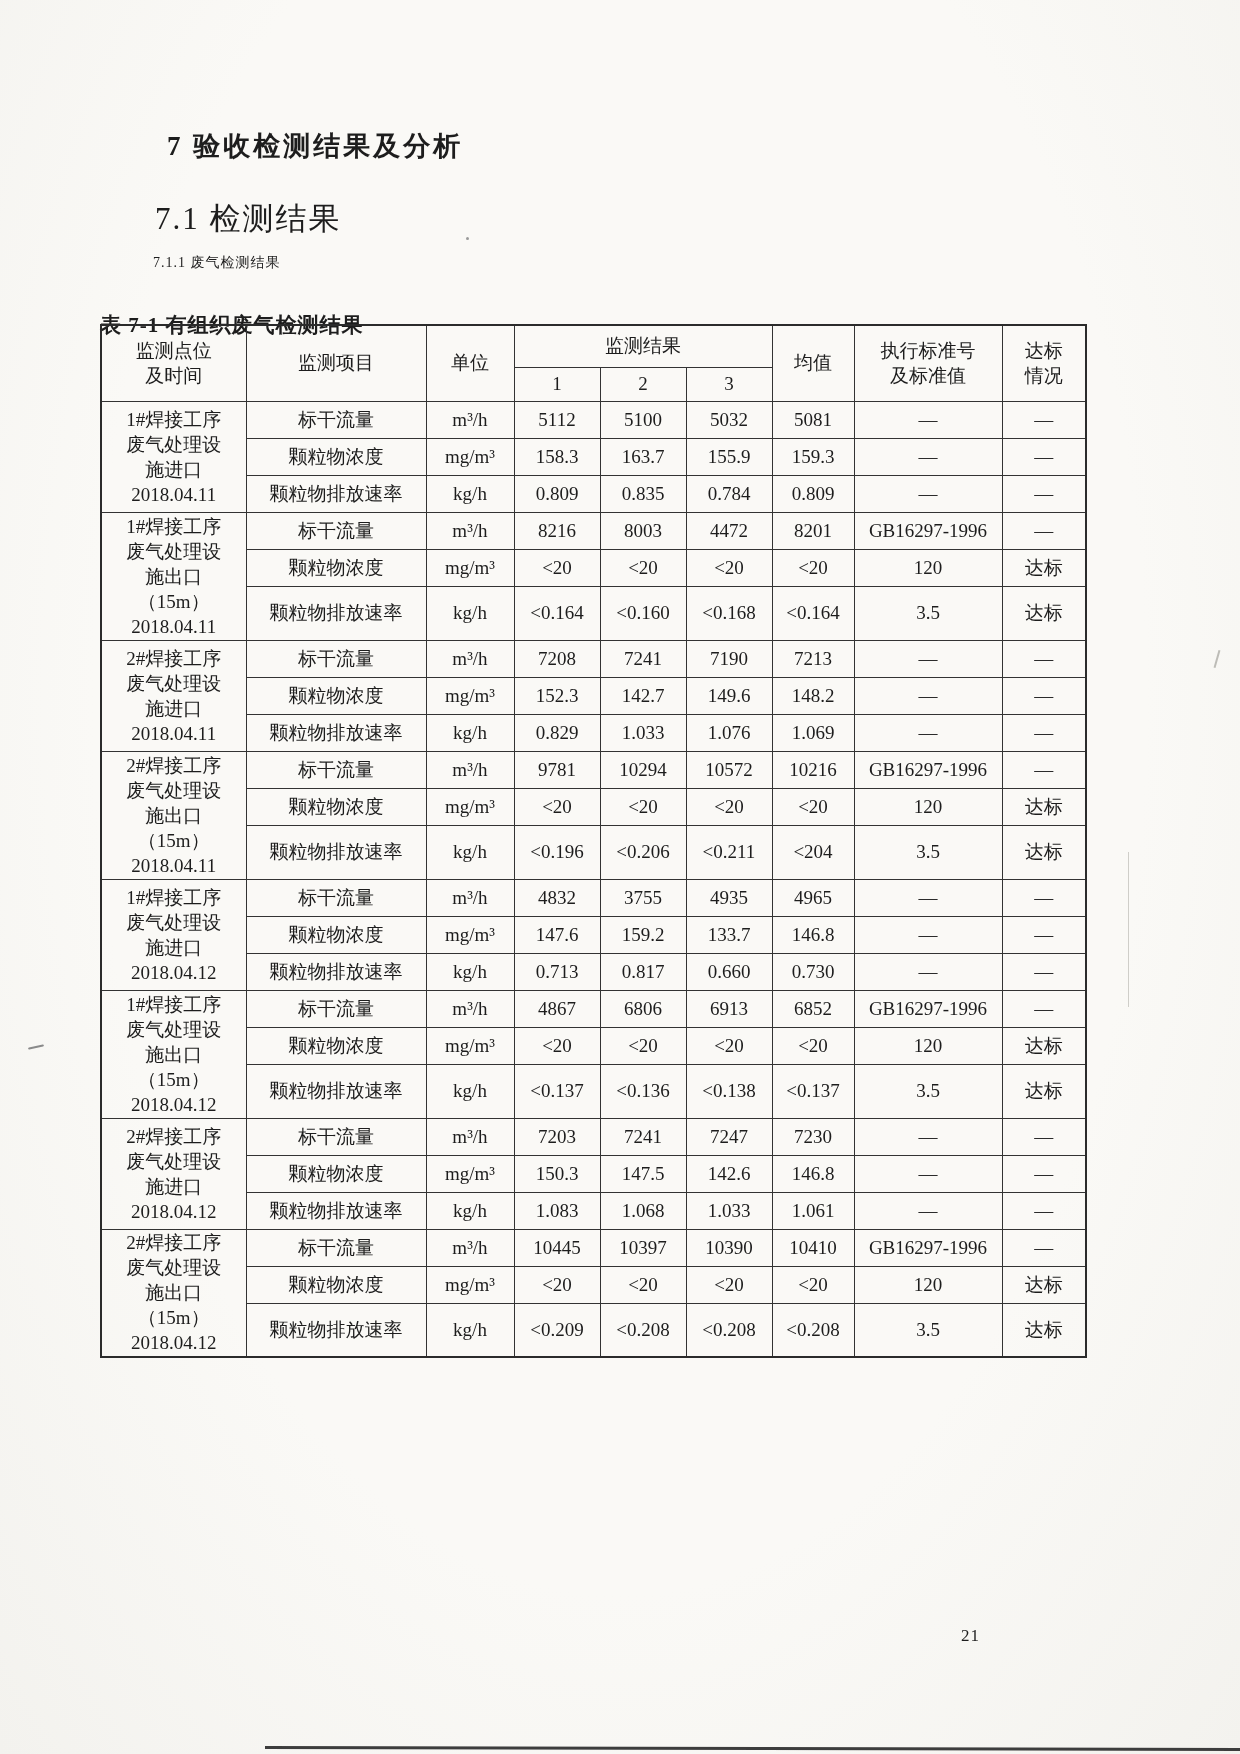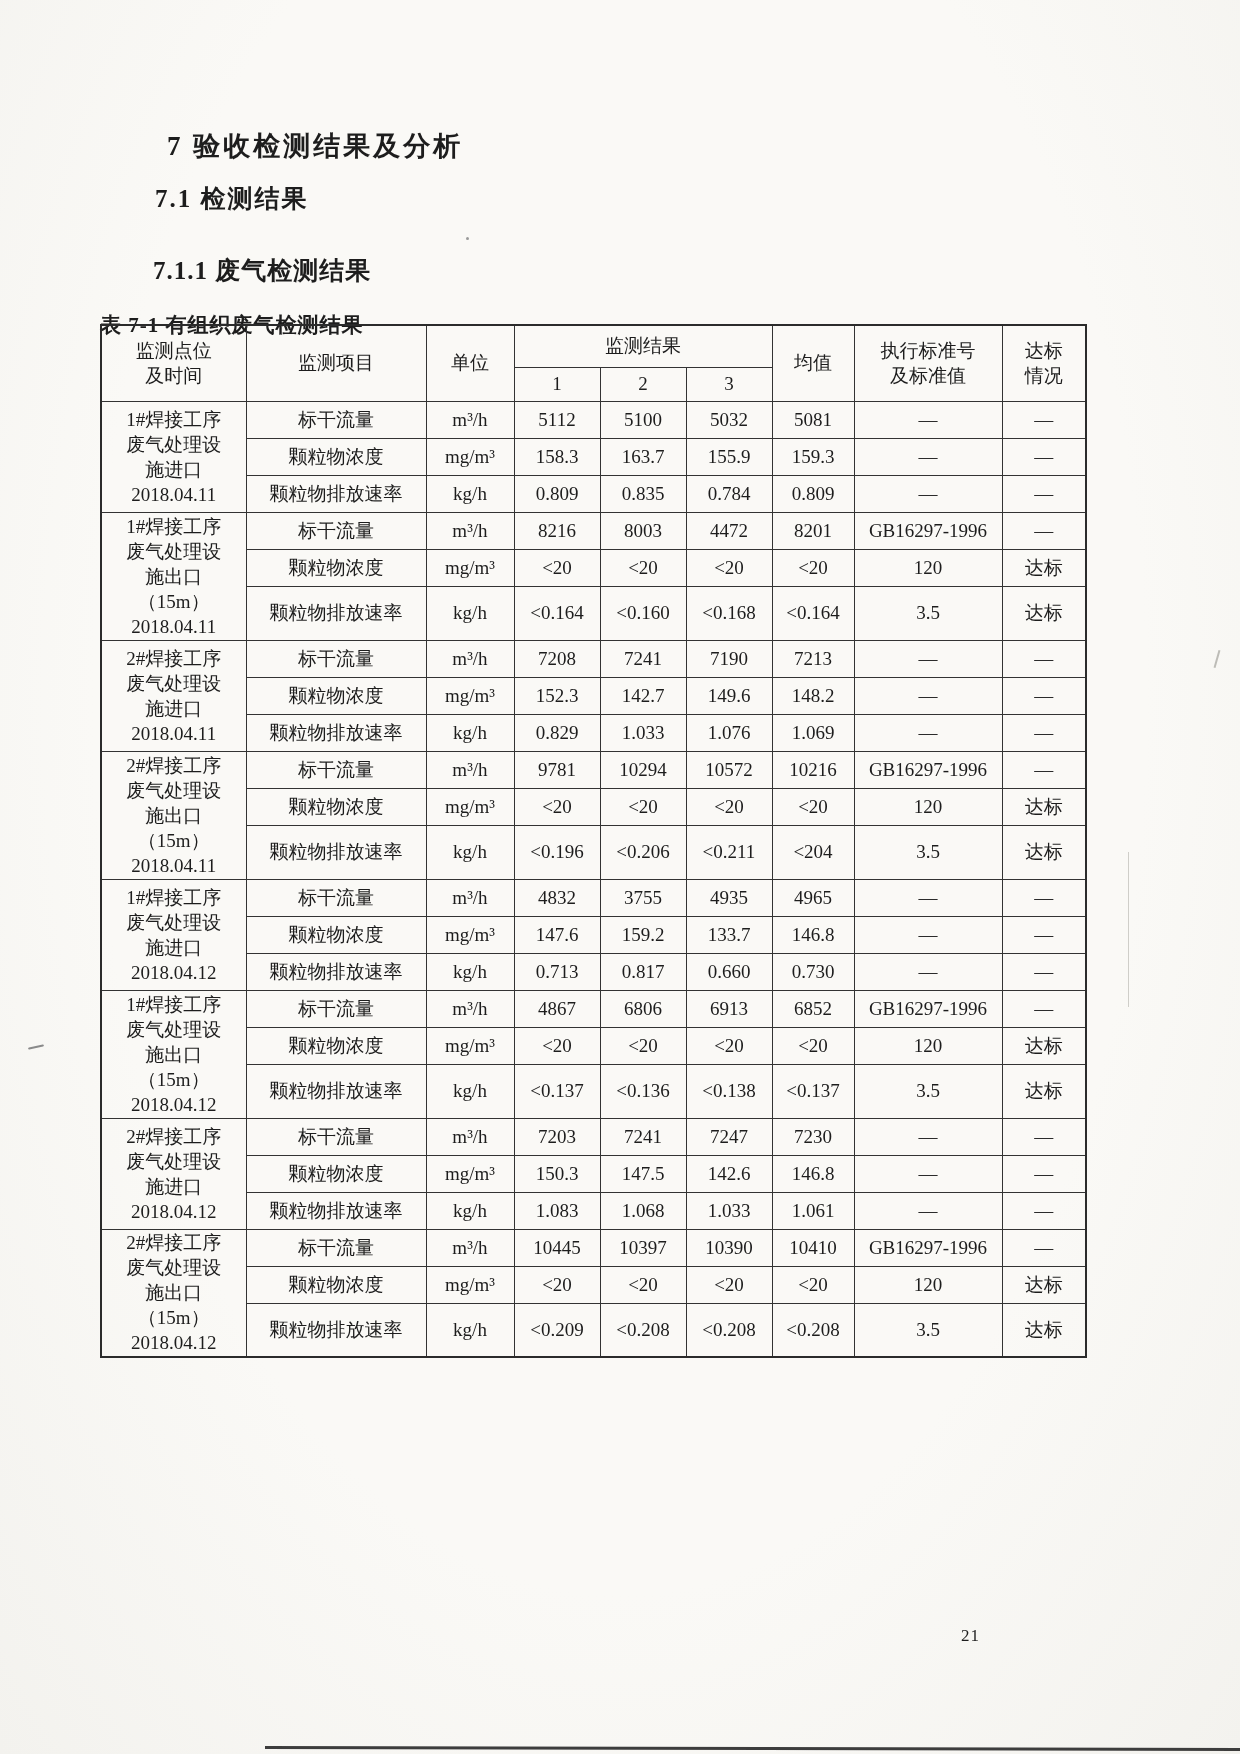--- a/index.html
+++ b/index.html
@@ -11,26 +11,26 @@
     overflow: hidden;
   }
   .page { position: absolute; inset: 0;
     background: radial-gradient(ellipse at 50% 40%, #faf9f6 60%, #f3f2ee 100%);
   }
   .h1 {
     position: absolute; left: 155px; top: 128px;
     font-size: 27px; font-weight: bold; letter-spacing: 3px; margin-left: 12px;
   }
   .h2 {
-    position: absolute; left: 155px; top: 182px;
-    font-size: 25px; font-weight: bold; letter-spacing: 2px;
+    position: absolute; left: 155px; top: 198px;
+    font-size: 31px; font-weight: normal; letter-spacing: 2px;
   }
   .h3 {
     position: absolute; left: 153px; top: 254px;
-    font-size: 25px; font-weight: bold; letter-spacing: 1px;
+    font-size: 14px; font-weight: normal; letter-spacing: 1px;
   }
   .caption {
     position: absolute; left: 100px; top: 311px; width: 985px;
     text-align: left; font-size: 21px; font-weight: bold; letter-spacing: 1px;
   }
   table.results {
     position: absolute; left: 100px; top: 324px;
     width: 985px; border-collapse: collapse; table-layout: fixed;
     border: 2px solid #2b2b2b;
   }

